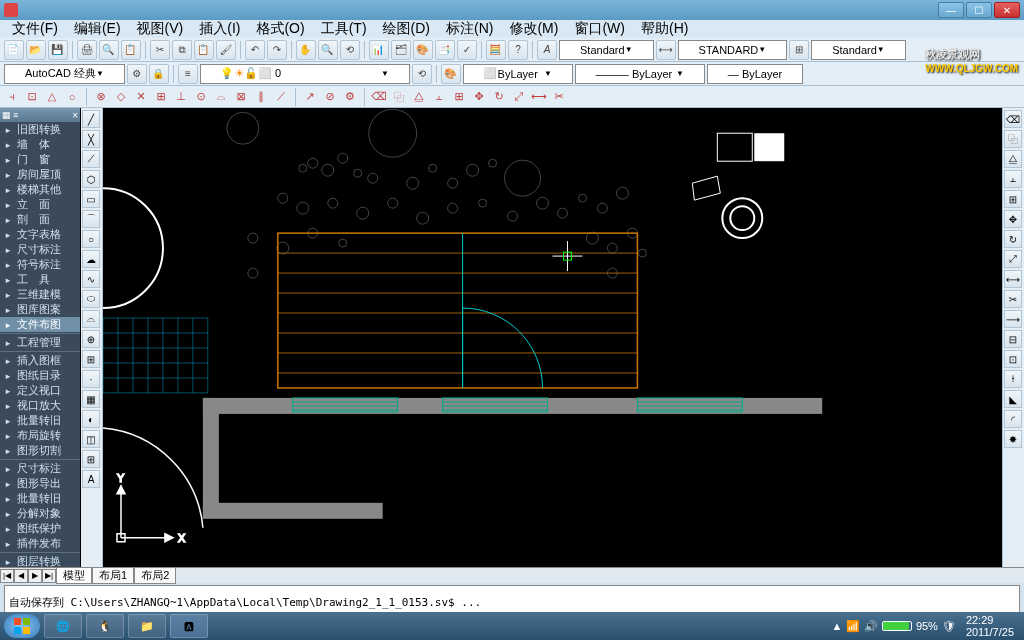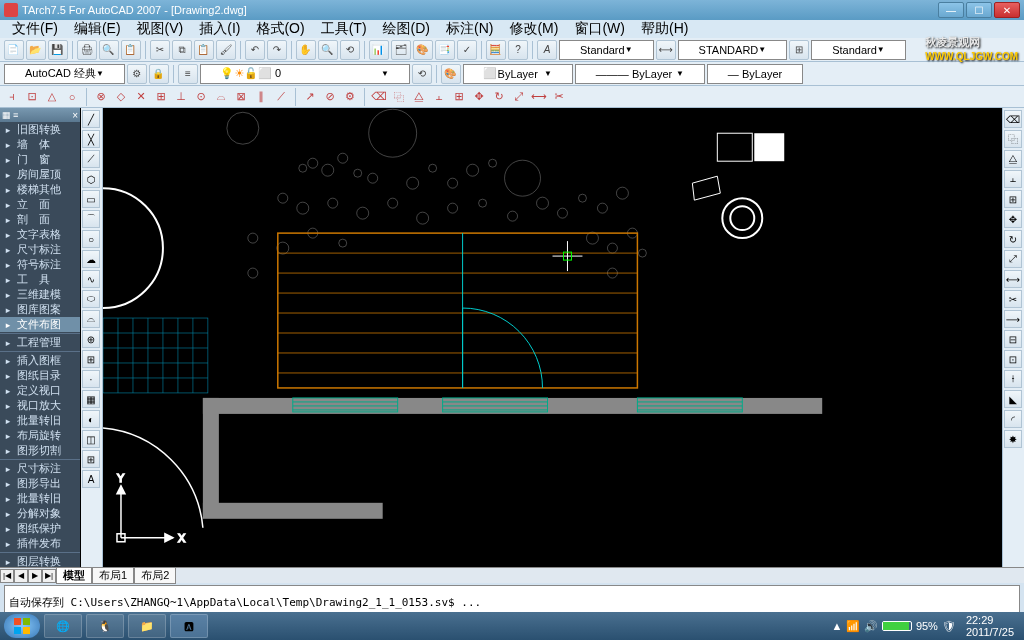--- a/index.html
+++ b/index.html
@@ -30,46 +30,45 @@
 .panel-item .ico { width: 12px; height: 12px; display: flex; align-items: center; justify-content: center; font-size: 9px; }
 .panel-sep { height: 1px; background: #5a7088; margin: 1px 0; }
 .tool-column { width: 22px; background: #e4eef6; border-right: 1px solid #a8c0d4; display: flex; flex-direction: column; gap: 2px; padding: 2px 1px; }
 .tool-column.right { border-right: none; border-left: 1px solid #a8c0d4; }
 .vtbtn { width: 18px; height: 18px; background: linear-gradient(#f0f6fa, #d8e4ee); border: 1px solid #b0c4d4; display: flex; align-items: center; justify-content: center; cursor: pointer; font-size: 10px; }
 .canvas-area { flex: 1; background: #000; position: relative; overflow: hidden; }
 .bottom-tabs { height: 16px; background: #e0e8f0; display: flex; align-items: center; font-size: 10px; border-top: 1px solid #888; }
 .tab-nav { display: flex; }
 .tab-nav-btn { width: 14px; height: 14px; border: 1px solid #888; background: #f0f0f0; display: flex; align-items: center; justify-content: center; font-size: 8px; cursor: pointer; }
 .layout-tab { padding: 0 6px; border: 1px solid #888; background: #f8f8f8; cursor: pointer; }
-.layout-tab.active { background: #fff; font-weight: bold; }
+.layout-tab.active { background: #fff; font-weight: normal; }
 .command-area { background: #fff; border: 1px solid #888; margin: 2px 4px; }
 .cmd-line { padding: 1px 4px; font-size: 11px; font-family: monospace; margin-top: 8px; }
 .cmd-input { display: flex; align-items: center; }
 .cmd-input input { flex: 1; border: none; outline: none; font-size: 11px; padding: 1px 2px; font-family: monospace; }
 .statusbar { height: 20px; background: linear-gradient(#e8f0f8, #d0dce8); display: flex; align-items: center; padding: 0 4px; gap: 0; font-size: 11px; border-top: 1px solid #a8c0d4; }
 .taskbar { height: 28px; background: linear-gradient(#4a7090, #2a5070); display: flex; align-items: center; padding: 0 4px; gap: 4px; position: absolute; bottom: 0; width: 100%; }
 .start-btn { width: 36px; height: 24px; border-radius: 12px; background: radial-gradient(#88c8f8, #3878b8); display: flex; align-items: center; justify-content: center; cursor: pointer; }
 .task-icon { width: 38px; height: 24px; background: rgba(255,255,255,0.1); border: 1px solid rgba(255,255,255,0.2); border-radius: 2px; display: flex; align-items: center; justify-content: center; cursor: pointer; }
 .tray { margin-left: auto; display: flex; align-items: center; gap: 4px; color: #fff; font-size: 10px; }
 .tray-time { text-align: left; line-height: 1.1; padding: 0 6px; }
-.watermark { position: absolute; top: 28px; right: 6px; font-size: 20px; font-weight: bold; color: #e8e8e8; text-shadow: 1px 1px 2px #000; pointer-events: none; }
+.watermark { position: absolute; top: 40px; right: 6px; font-size: 20px; font-weight: bold; color: #e8e8e8; text-shadow: 1px 1px 2px #000; pointer-events: none; }
 .watermark .sub { font-size: 10px; color: #ffcc00; display: block; }
 .scroll-h { height: 14px; background: #e0e8f0; display: flex; margin: 0 4px 2px; }
 .scroll-track { flex: 1; background: #d0d8e0; border: 1px solid #a0b0c0; position: relative; }
 .scroll-thumb { width: 30px; height: 100%; background: #b8c8d8; }
 .scroll-btn { width: 14px; height: 12px; background: #d8e0e8; border: 1px solid #a0b0c0; display: flex; align-items: center; justify-content: center; font-size: 8px; cursor: pointer; }
 .battery-bar { width: 30px; height: 10px; border: 1px solid #fff; border-radius: 2px; position: relative; }
 .battery-fill { height: 100%; background: #40d040; width: 95%; }
 </style>
 </head>
 <body>
 
 <div class="titlebar">
   <div class="icon"></div>
-  <span>TArch7.5 For AutoCAD 2007 - [Drawing2.dwg]</span>
   <div class="spacer"></div>
   <div class="winbtns">
     <div class="winbtn">—</div>
     <div class="winbtn">☐</div>
     <div class="winbtn close">✕</div>
   </div>
 </div>
 
 <div class="menubar" id="menubar">
     <div class="menu-item">文件(F)</div>

